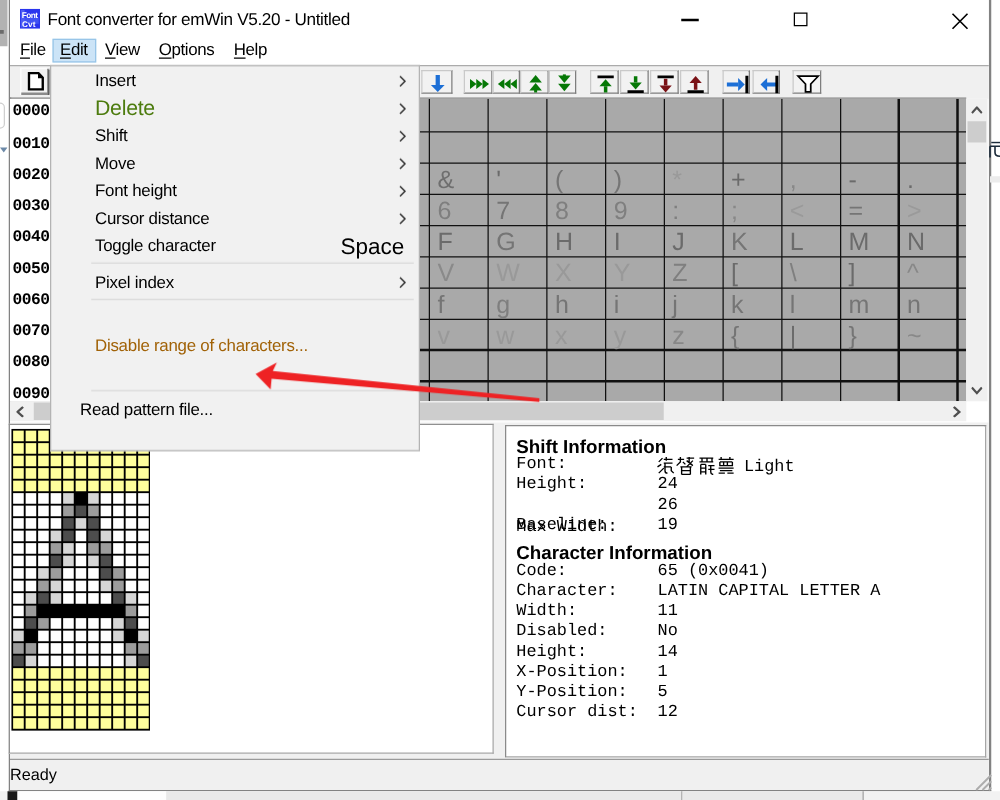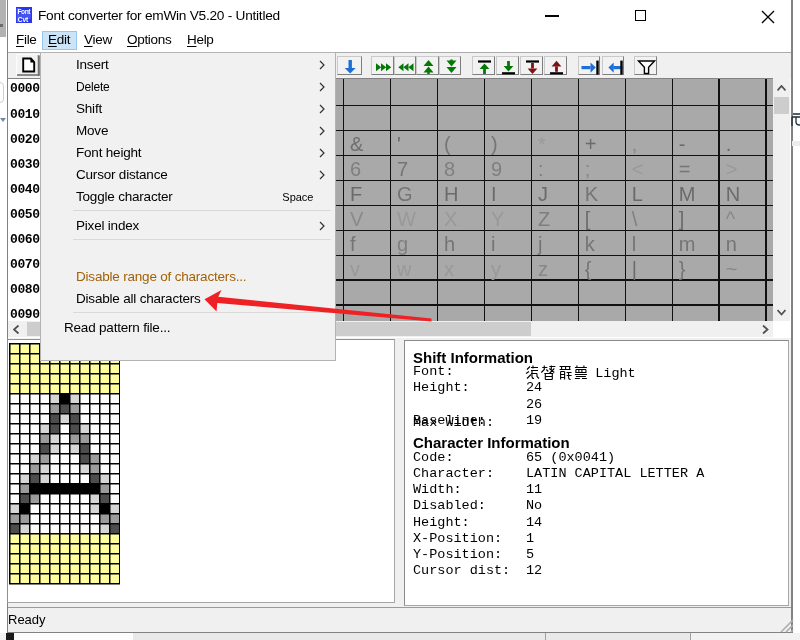--- a/index.html
+++ b/index.html
@@ -536,47 +536,46 @@
 <div class="abs" style="left:14px;top:633.4px;width:119px;height:6.6px;background:#fdfdfd"></div>
 <div class="abs" style="left:133px;top:633.4px;width:412px;height:6.6px;background:#e9e9e9"></div>
 <div class="abs" style="left:545px;top:633.4px;width:1px;height:6.6px;background:#a0a0a0"></div>
 <div class="abs" style="left:546px;top:633.4px;width:144px;height:6.6px;background:#e9e9e9"></div>
 <div class="abs" style="left:690px;top:633.4px;width:1px;height:6.6px;background:#a0a0a0"></div>
 <div style="position:absolute;left:40px;top:51.5px;width:295.5px;height:309px;background:#f1f1f1;border:1px solid #b3b3b3;box-sizing:border-box">
     <div style="position:absolute;left:35px;top:2.1px;height:20px;line-height:20px;font-size:13.5px;color:#000;white-space:nowrap;letter-spacing:-0.2px;transform:translateZ(0)">Insert</div>
     <svg style="position:absolute;left:278px;top:7.1px" width="6" height="10" viewBox="0 0 6 10">
       <path d="M1 1 L5 5 L1 9" fill="none" stroke="#333" stroke-width="1.2"></path>
     </svg>
-    <div style="position:absolute;left:35px;top:24.2px;height:20px;line-height:20px;font-size:12px;color:#000000;white-space:nowrap;letter-spacing:-0.2px;transform:translateZ(0)">Delete</div>
+    <div style="position:absolute;left:35px;top:24.2px;height:20px;line-height:20px;font-size:17px;color:#4d7c0f;white-space:nowrap;letter-spacing:-0.2px;transform:translateZ(0)">Delete</div>
     <svg style="position:absolute;left:278px;top:29.2px" width="6" height="10" viewBox="0 0 6 10">
       <path d="M1 1 L5 5 L1 9" fill="none" stroke="#333" stroke-width="1.2"></path>
     </svg>
     <div style="position:absolute;left:35px;top:46.2px;height:20px;line-height:20px;font-size:13.5px;color:#000;white-space:nowrap;letter-spacing:-0.2px;transform:translateZ(0)">Shift</div>
     <svg style="position:absolute;left:278px;top:51.2px" width="6" height="10" viewBox="0 0 6 10">
       <path d="M1 1 L5 5 L1 9" fill="none" stroke="#333" stroke-width="1.2"></path>
     </svg>
     <div style="position:absolute;left:35px;top:68.3px;height:20px;line-height:20px;font-size:13.5px;color:#000;white-space:nowrap;letter-spacing:-0.2px;transform:translateZ(0)">Move</div>
     <svg style="position:absolute;left:278px;top:73.3px" width="6" height="10" viewBox="0 0 6 10">
       <path d="M1 1 L5 5 L1 9" fill="none" stroke="#333" stroke-width="1.2"></path>
     </svg>
     <div style="position:absolute;left:35px;top:90.3px;height:20px;line-height:20px;font-size:13.5px;color:#000;white-space:nowrap;letter-spacing:-0.2px;transform:translateZ(0)">Font height</div>
     <svg style="position:absolute;left:278px;top:95.3px" width="6" height="10" viewBox="0 0 6 10">
       <path d="M1 1 L5 5 L1 9" fill="none" stroke="#333" stroke-width="1.2"></path>
     </svg>
     <div style="position:absolute;left:35px;top:112.4px;height:20px;line-height:20px;font-size:13.5px;color:#000;white-space:nowrap;letter-spacing:-0.2px;transform:translateZ(0)">Cursor distance</div>
     <svg style="position:absolute;left:278px;top:117.4px" width="6" height="10" viewBox="0 0 6 10">
       <path d="M1 1 L5 5 L1 9" fill="none" stroke="#333" stroke-width="1.2"></path>
     </svg>
     <div style="position:absolute;left:35px;top:134.4px;height:20px;line-height:20px;font-size:13.5px;color:#000;white-space:nowrap;letter-spacing:-0.2px;transform:translateZ(0)">Toggle character</div>
-    <div style="position:absolute;right:21px;top:134.4px;height:20px;line-height:20px;font-size:11px;transform:translateZ(0)">Space</div>
+    <div style="position:absolute;right:11px;top:134.4px;height:20px;line-height:20px;font-size:18px;transform:translateZ(0)">Space</div>
     <div style="position:absolute;left:35px;top:163.0px;height:20px;line-height:20px;font-size:13.5px;color:#000;white-space:nowrap;letter-spacing:-0.2px;transform:translateZ(0)">Pixel index</div>
     <svg style="position:absolute;left:278px;top:168.0px" width="6" height="10" viewBox="0 0 6 10">
       <path d="M1 1 L5 5 L1 9" fill="none" stroke="#333" stroke-width="1.2"></path>
     </svg>
     <div style="position:absolute;left:35px;top:214.0px;height:20px;line-height:20px;font-size:13.5px;color:#a16207;white-space:nowrap;letter-spacing:-0.2px;transform:translateZ(0)">Disable range of characters...</div>
-    <div style="position:absolute;left:35px;top:236.0px;height:20px;line-height:20px;font-size:13.5px;color:#000;white-space:nowrap;letter-spacing:-0.2px;transform:translateZ(0)">Disable all characters</div>
     <div style="position:absolute;left:23px;top:265.0px;height:20px;line-height:20px;font-size:13.5px;color:#000;white-space:nowrap;letter-spacing:-0.2px;transform:translateZ(0)">Read pattern file...</div>
     <div style="position:absolute;left:32px;top:157.7px;width:258px;height:1px;background:#d9d9d9"></div>
     <div style="position:absolute;left:32px;top:186.7px;width:258px;height:1px;background:#d9d9d9"></div>
     <div style="position:absolute;left:32px;top:259.7px;width:258px;height:1px;background:#d9d9d9"></div>
   </div>
 <svg class="abs" style="left:197px;top:285px" width="240" height="40">
 <polygon points="7.5,14.2 24.5,5 21.3,11.8 234.5,33.5 234.5,36.5 20.3,18 19.5,26.5" fill="#ee2224"></polygon>
 </svg>
 </body></html>

